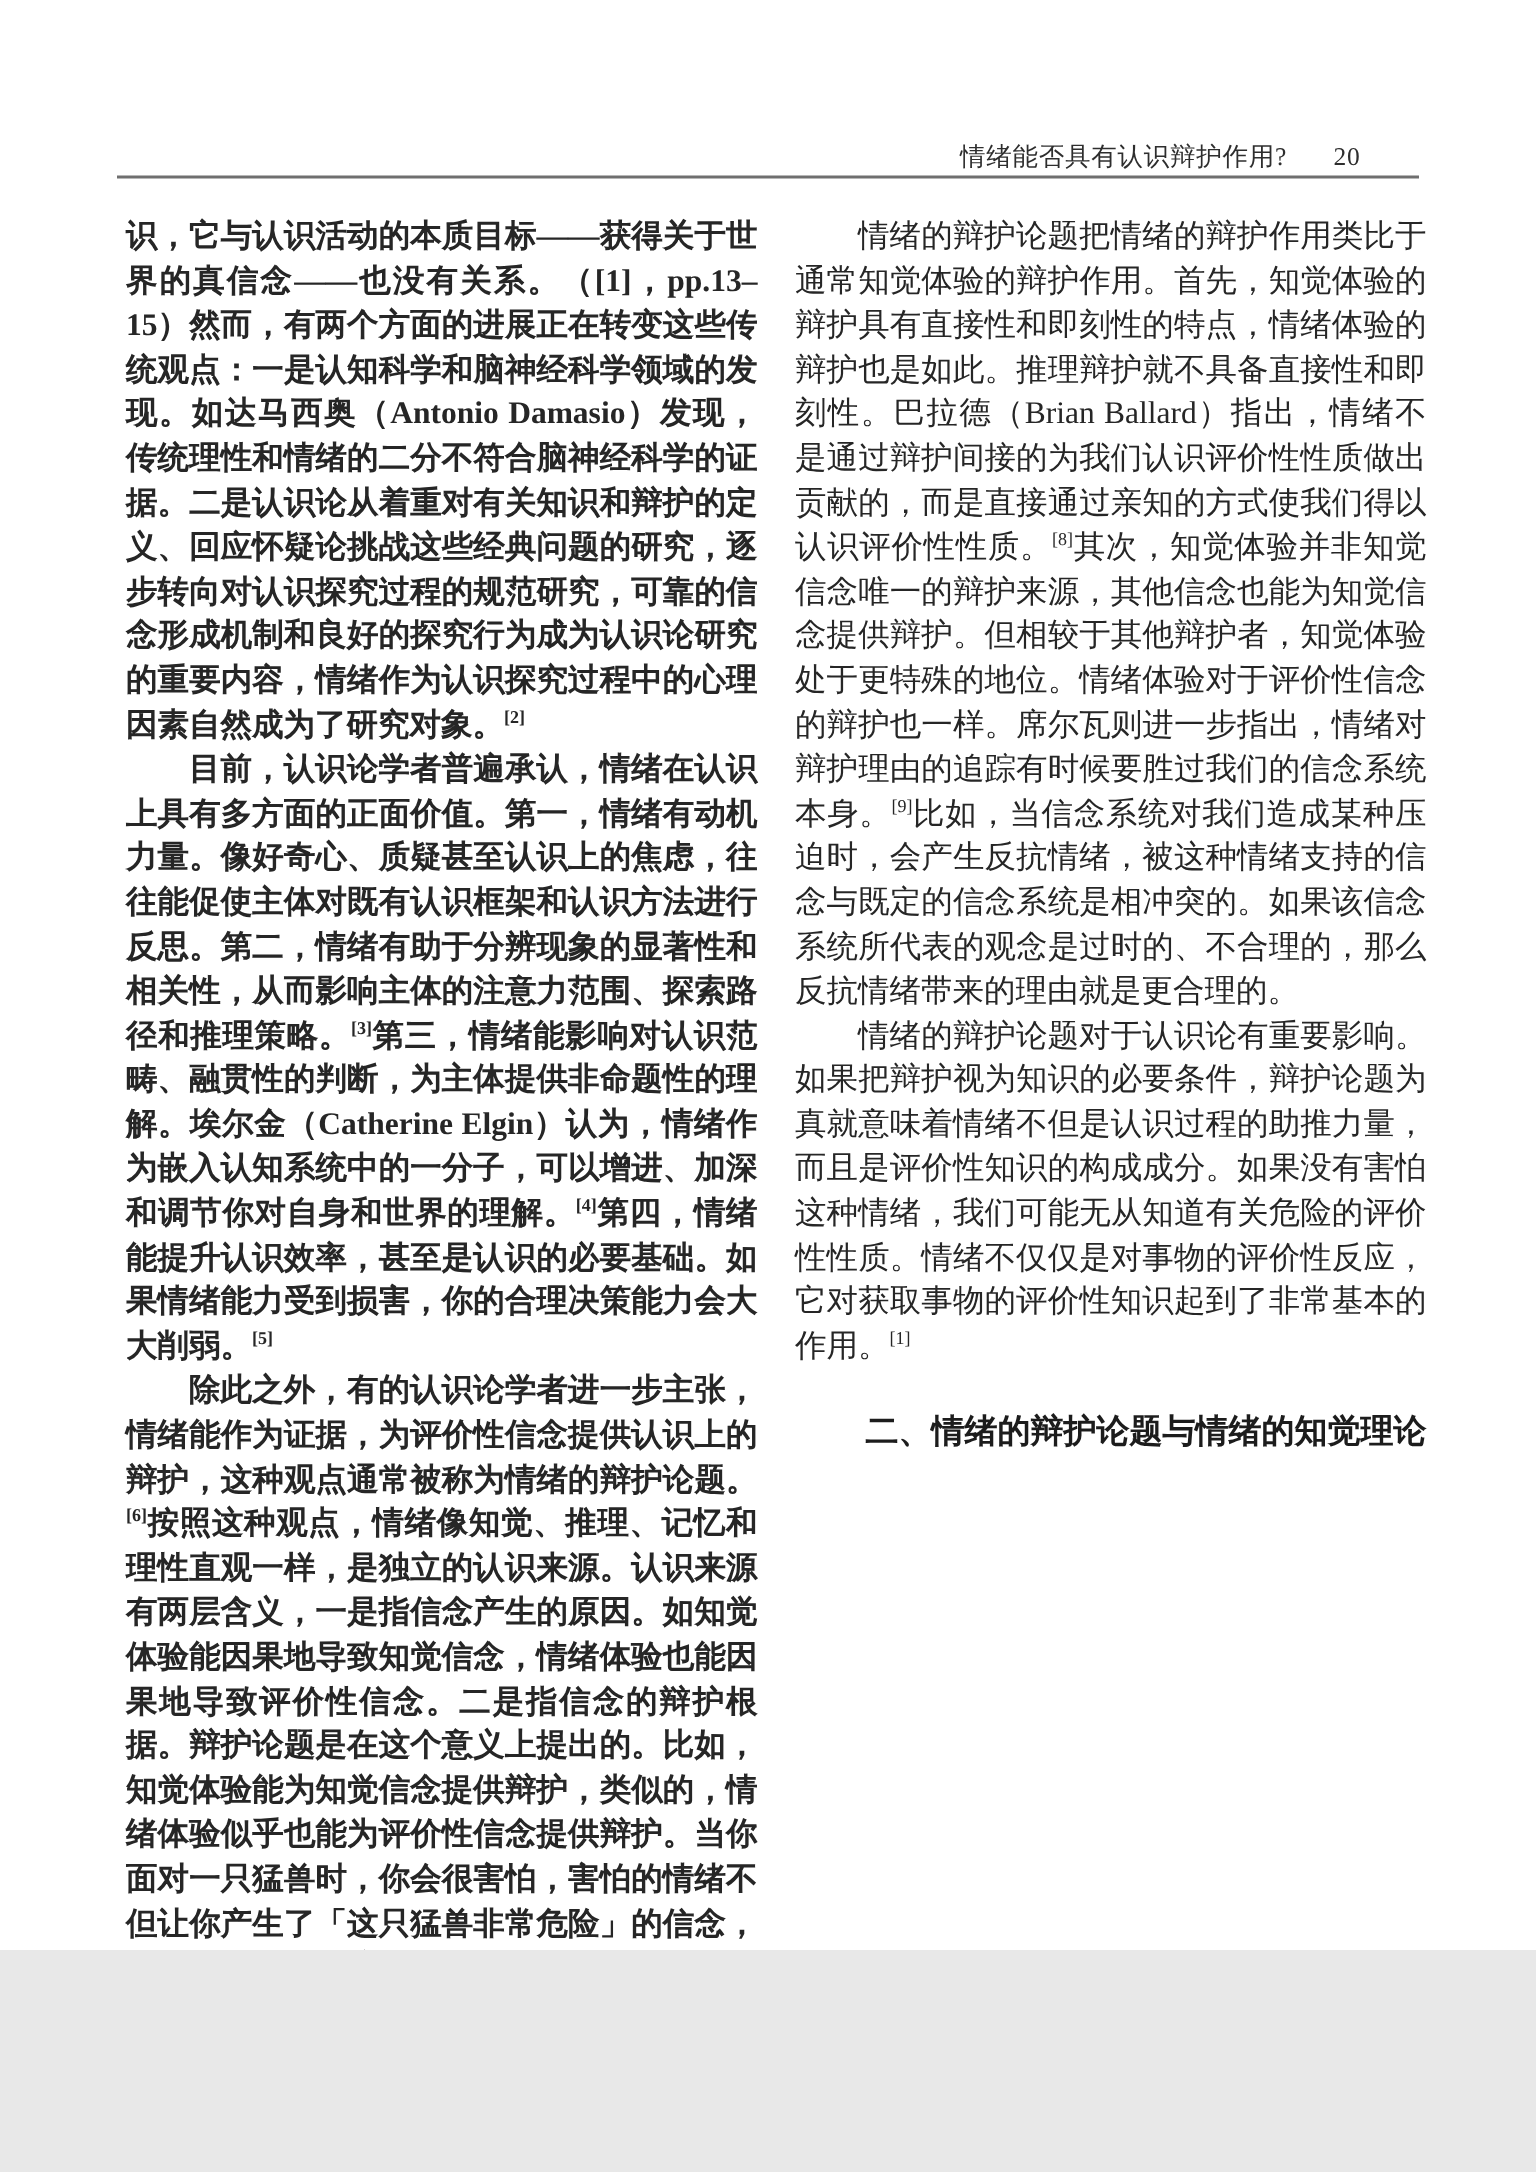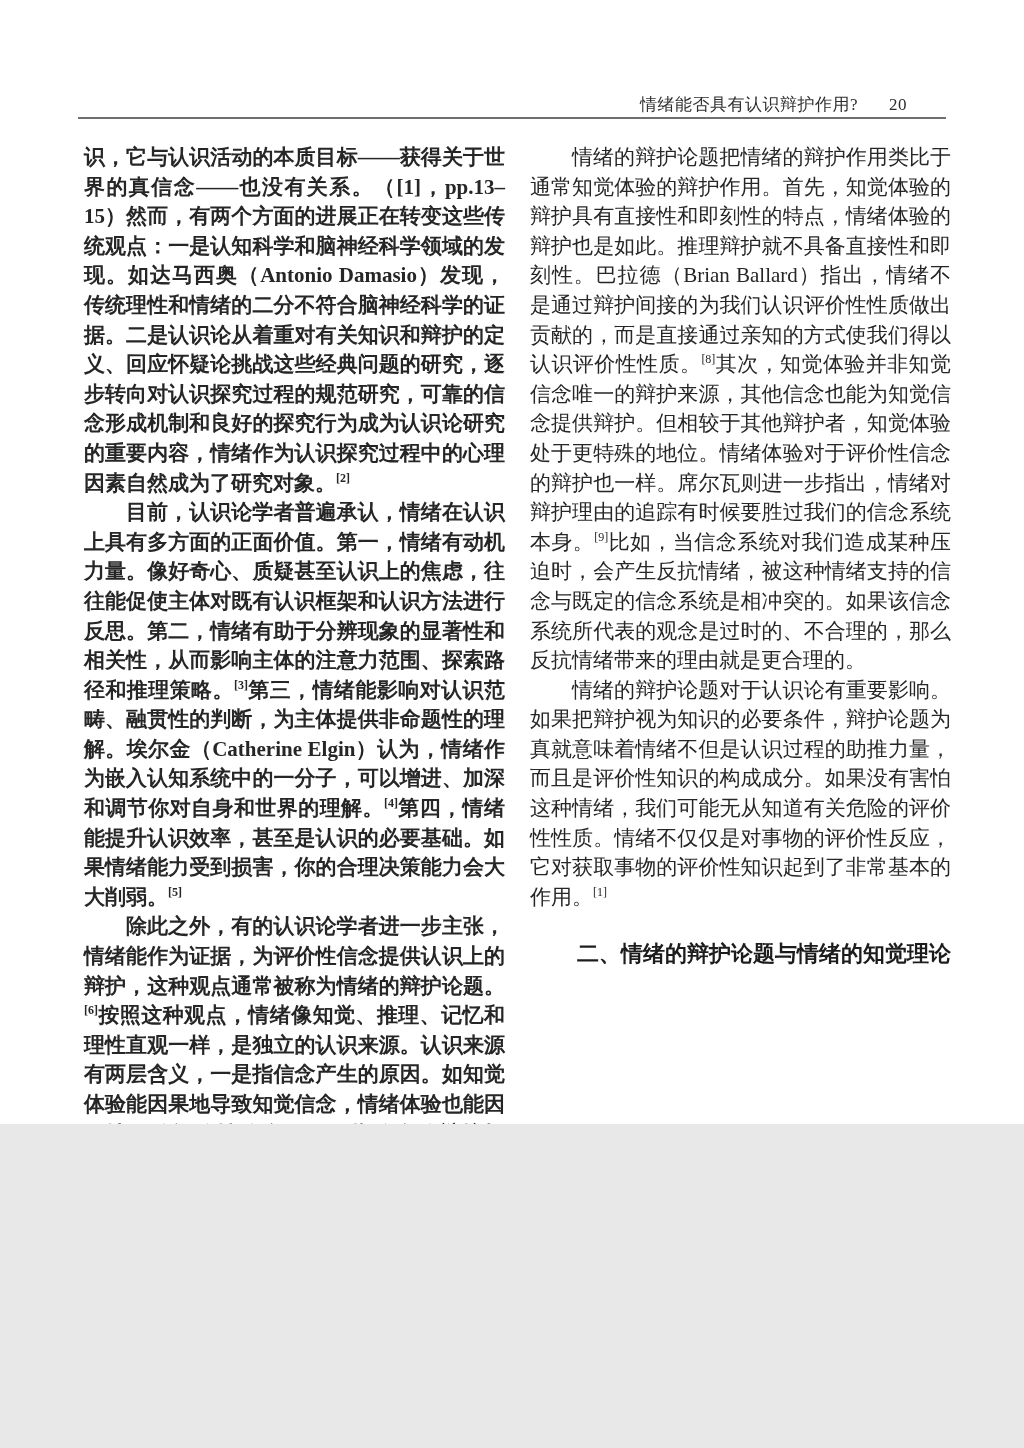--- a/index.html
+++ b/index.html
@@ -1,19 +1,19 @@
 <!DOCTYPE html>
 <html lang="zh"><head>
 <meta charset="utf-8">
 <style>
   html, body { margin: 0; padding: 0; background: #e8e8e8; }
   .page {
     position: relative;
     width: 1024px;
-    height: 1124px;
+    height: 1300px;
     background: #ffffff;
     margin: 0 auto;
     overflow: hidden;
     font-family: "Liberation Serif", "DejaVu Serif", serif;
     color: #262626;
   }
   
   .runhead {
     position: absolute;
     top: 93px;

